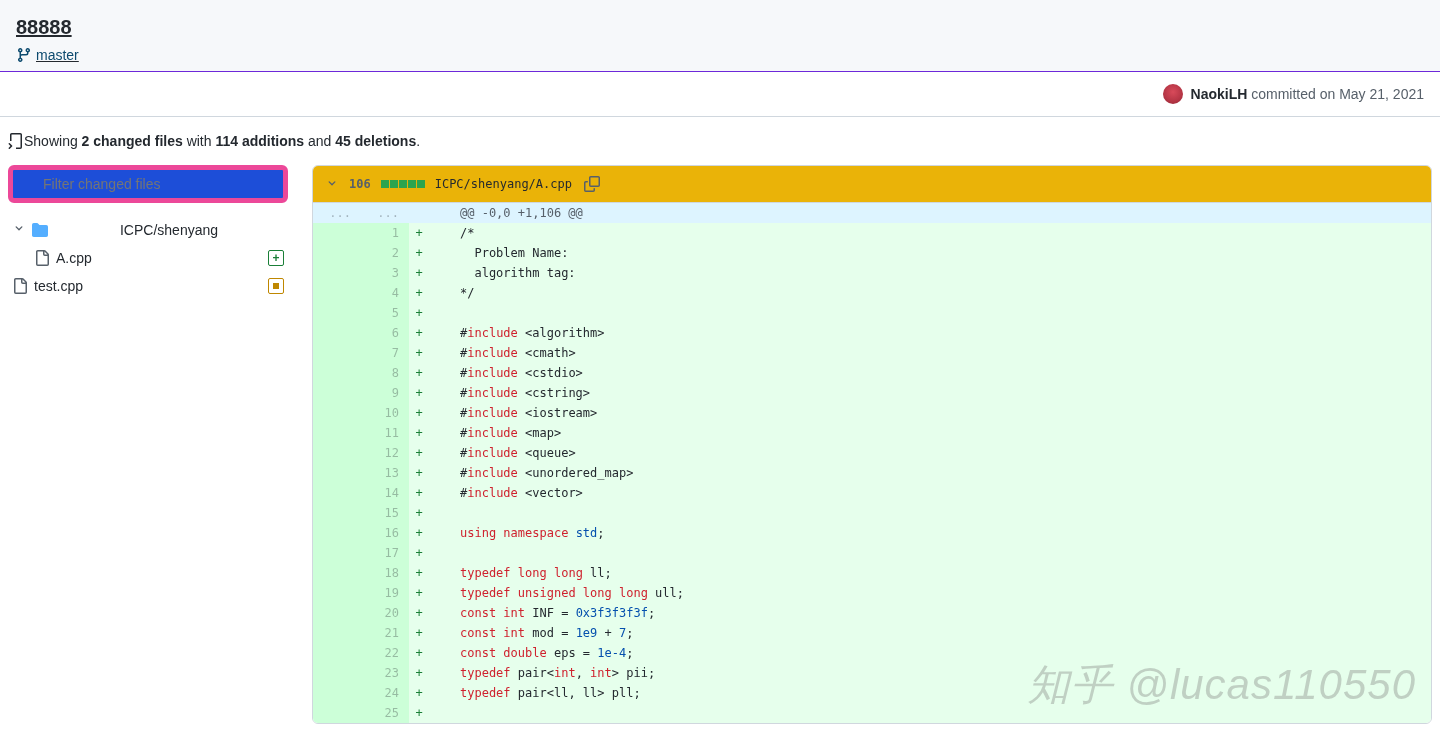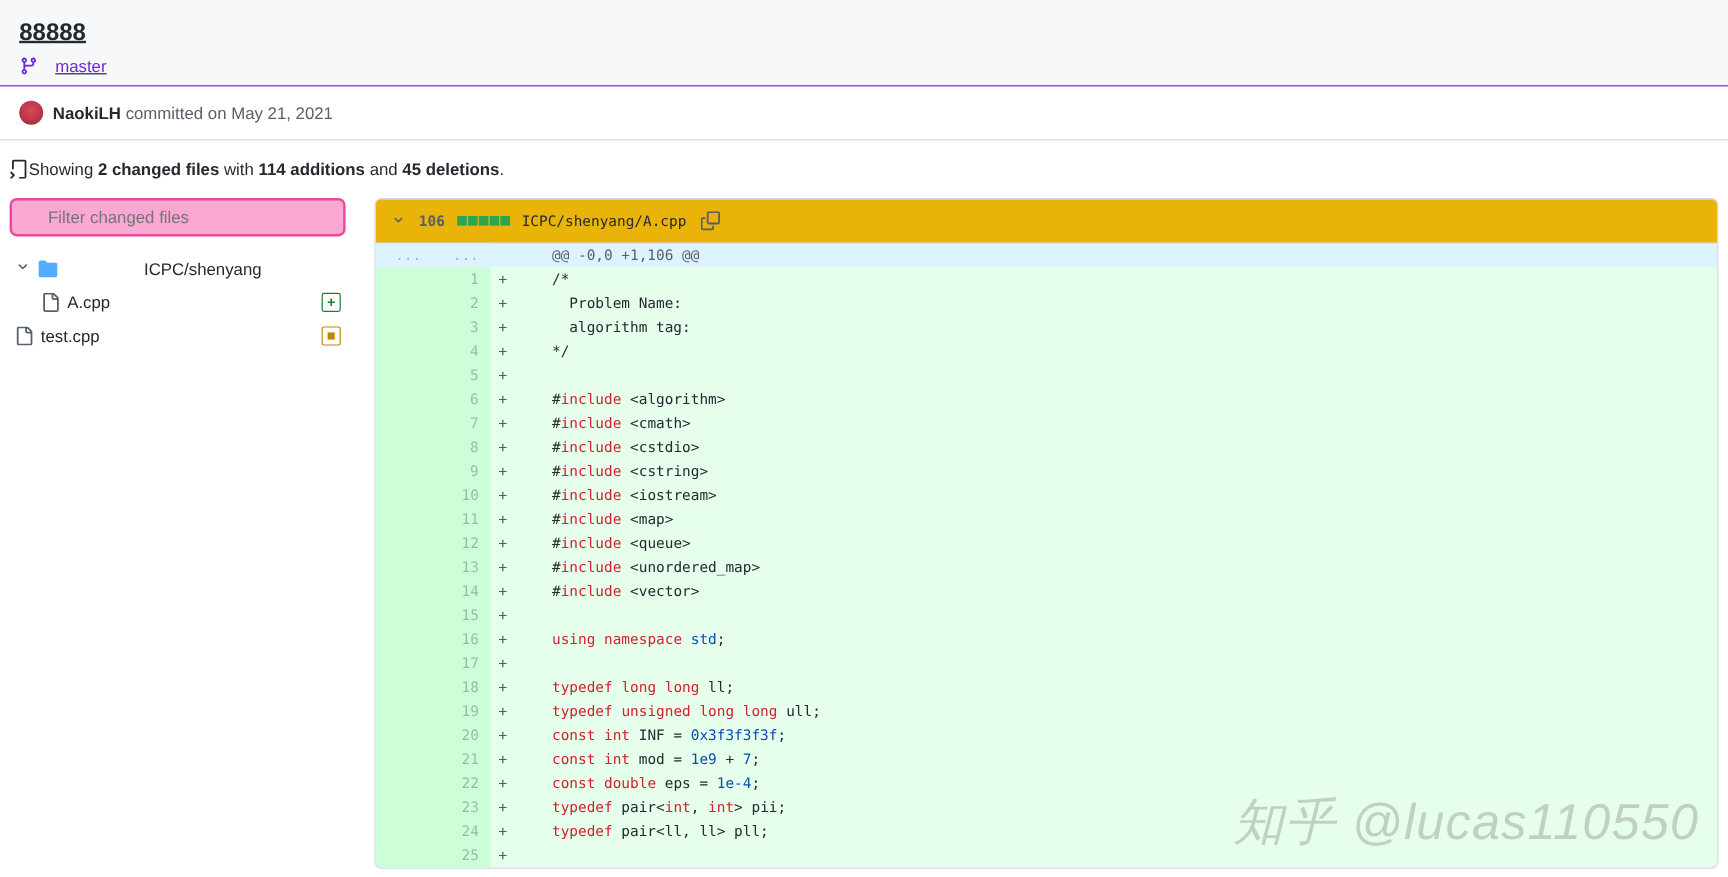--- a/index.html
+++ b/index.html
@@ -1,28 +1,28 @@
 <!DOCTYPE html>
 <html><head>
 <meta charset="utf-8">
 <style>
 * { box-sizing: border-box; margin: 0; padding: 0; }
 body { font-family: -apple-system, BlinkMacSystemFont, "Segoe UI", Helvetica, Arial, sans-serif; font-size: 14px; color: #24292f; background: #fff; }
 .header { padding: 16px 16px 8px; background: #f6f8fa; border-bottom: 1px solid #6d28d9; text-decoration: underline; }
 .commit-title { font-size: 20px; font-weight: 600; margin-bottom: 8px; }
-.branch-row { display: flex; align-items: center; gap: 14px; font-size: 14px; color: #6d28d9; }
-.author-row { display: flex; align-items: center; gap: 8px; padding: 12px 16px; border-bottom: 1px solid #d0d7de; }
+.branch-row { display: flex; align-items: center; gap: 4px; font-size: 14px; color: #0c4a6e; }
+.author-row { display: flex; align-items: center; gap: 8px; padding: 12px 16px; border-bottom: 1px solid #d0d7de; justify-content: flex-end; }
 .avatar { width: 20px; height: 20px; border-radius: 50%; background: radial-gradient(circle at 50% 40%, #d84a5a 0%, #b53545 60%, #8a2230 100%); display: inline-block; }
 .author-name { font-weight: 600; }
 .author-meta { color: #57606a; }
 .summary-row { display: flex; align-items: center; gap: 0; padding: 16px 8px; }
 .summary-text b { font-weight: 600; }
 .content { display: flex; gap: 24px; padding: 0 8px 16px; }
 .sidebar { width: 280px; flex-shrink: 0; }
-.filter-box { width: 100%; padding: 6px 10px 6px 30px; border: 2px solid #ec4899; border-radius: 6px; font-size: 14px; background: #f9a8d4; position: relative; }
+.filter-box { width: 100%; padding: 6px 10px 6px 30px; border: 5px solid #ec4899; border-radius: 6px; font-size: 14px; background: #1d4ed8; position: relative; }
 .filter-wrap { position: relative; margin-bottom: 12px; }
 .filter-wrap .search-icon { position: absolute; left: 8px; top: 50%; transform: translateY(-50%); color: #57606a; }
 .tree-item { display: flex; align-items: center; gap: 6px; padding: 6px 4px; cursor: pointer; border-radius: 4px; }
 .tree-item .file-label { flex: 1; font-size: 14px; }
 .tree-item.folder .file-label { font-weight: 400; text-align: center; }
 .tree-child { padding-left: 26px; }
 .status-badge { width: 16px; height: 16px; display: inline-flex; align-items: center; justify-content: center; border: 1px solid; border-radius: 2px; font-size: 12px; font-weight: 700; }
 .status-added { border-color: #1a7f37; color: #1a7f37; }
 .status-modified-wrap { width: 16px; height: 16px; display: inline-flex; align-items: center; justify-content: center; border: 1px solid #bf8700; border-radius: 2px; }
 .status-modified-dot { width: 6px; height: 6px; background: #bf8700; }

